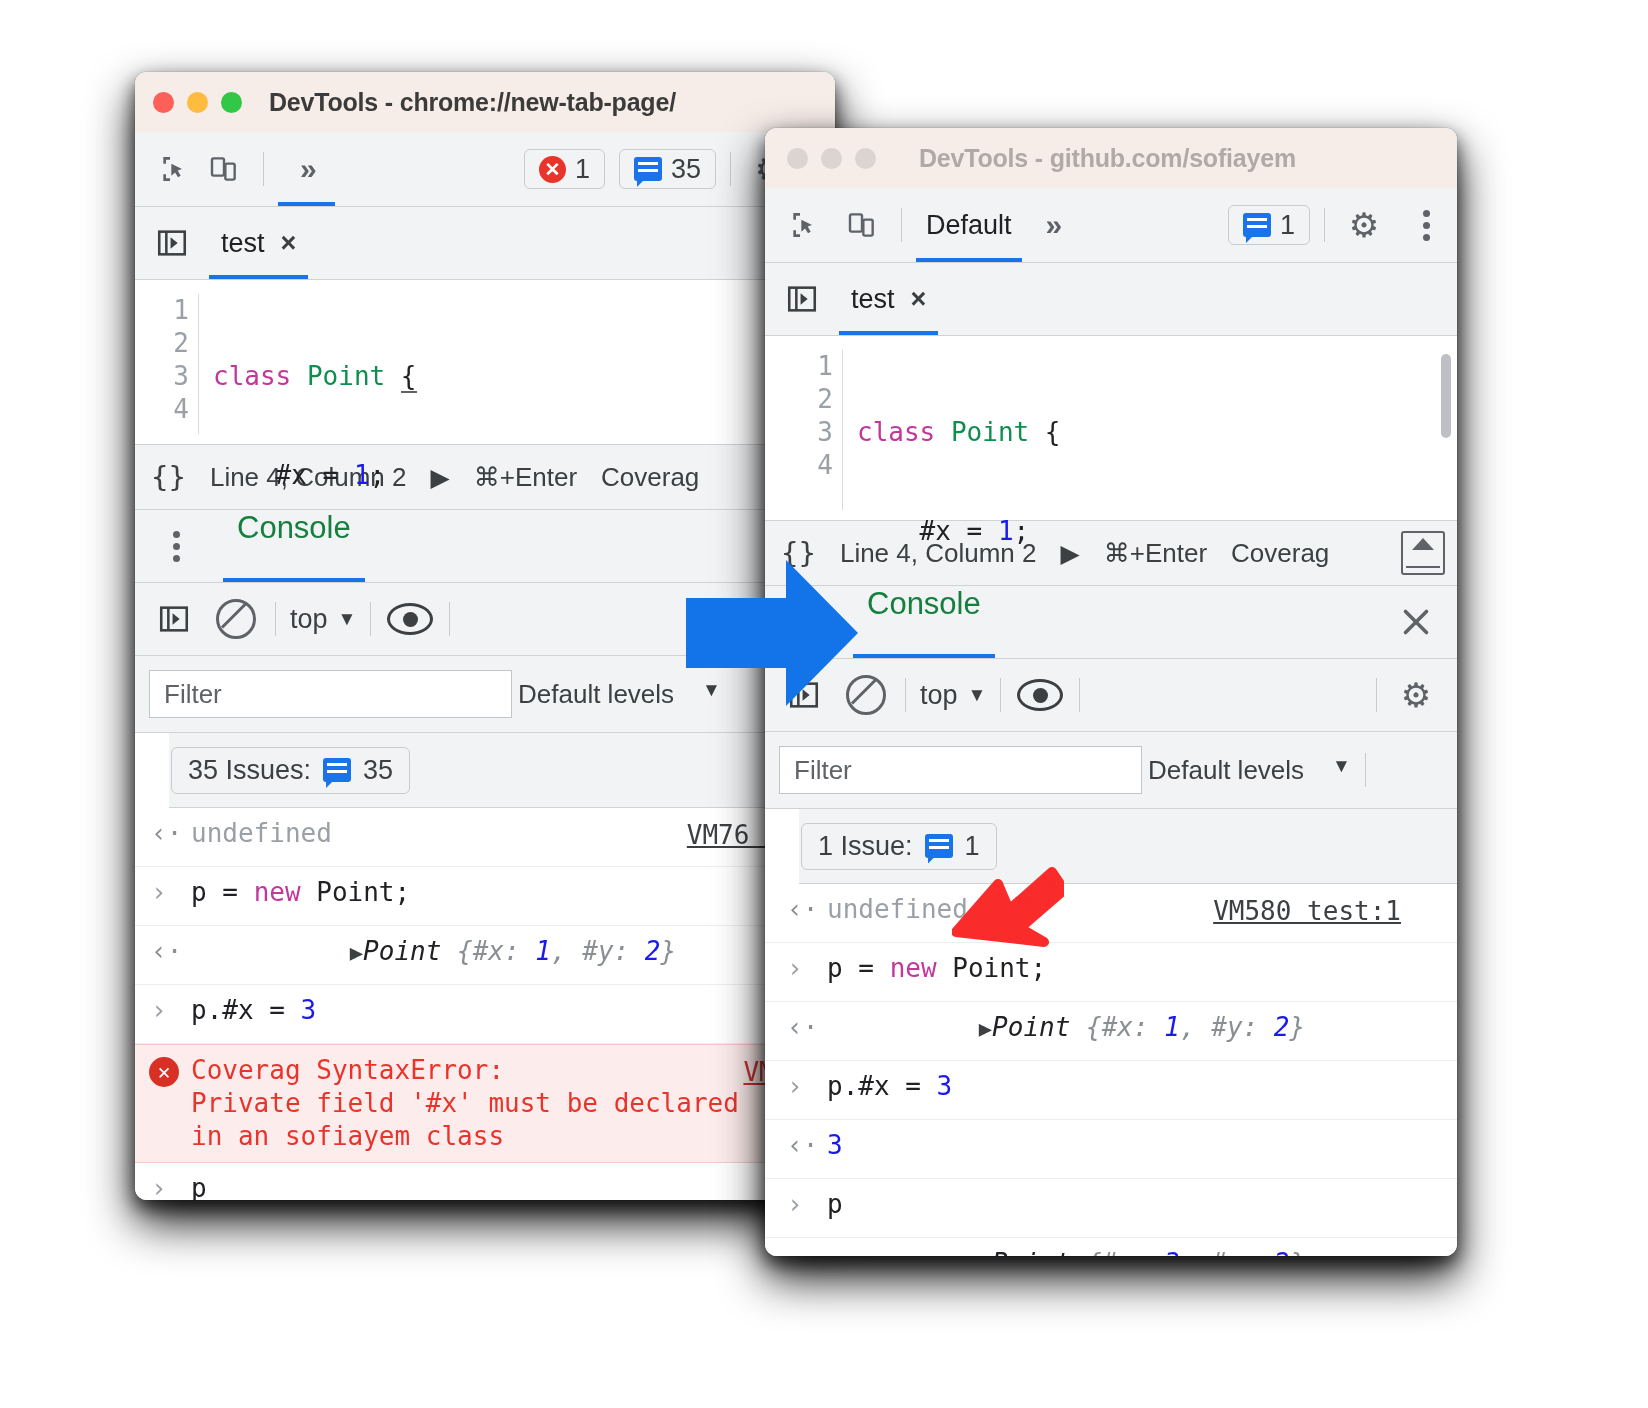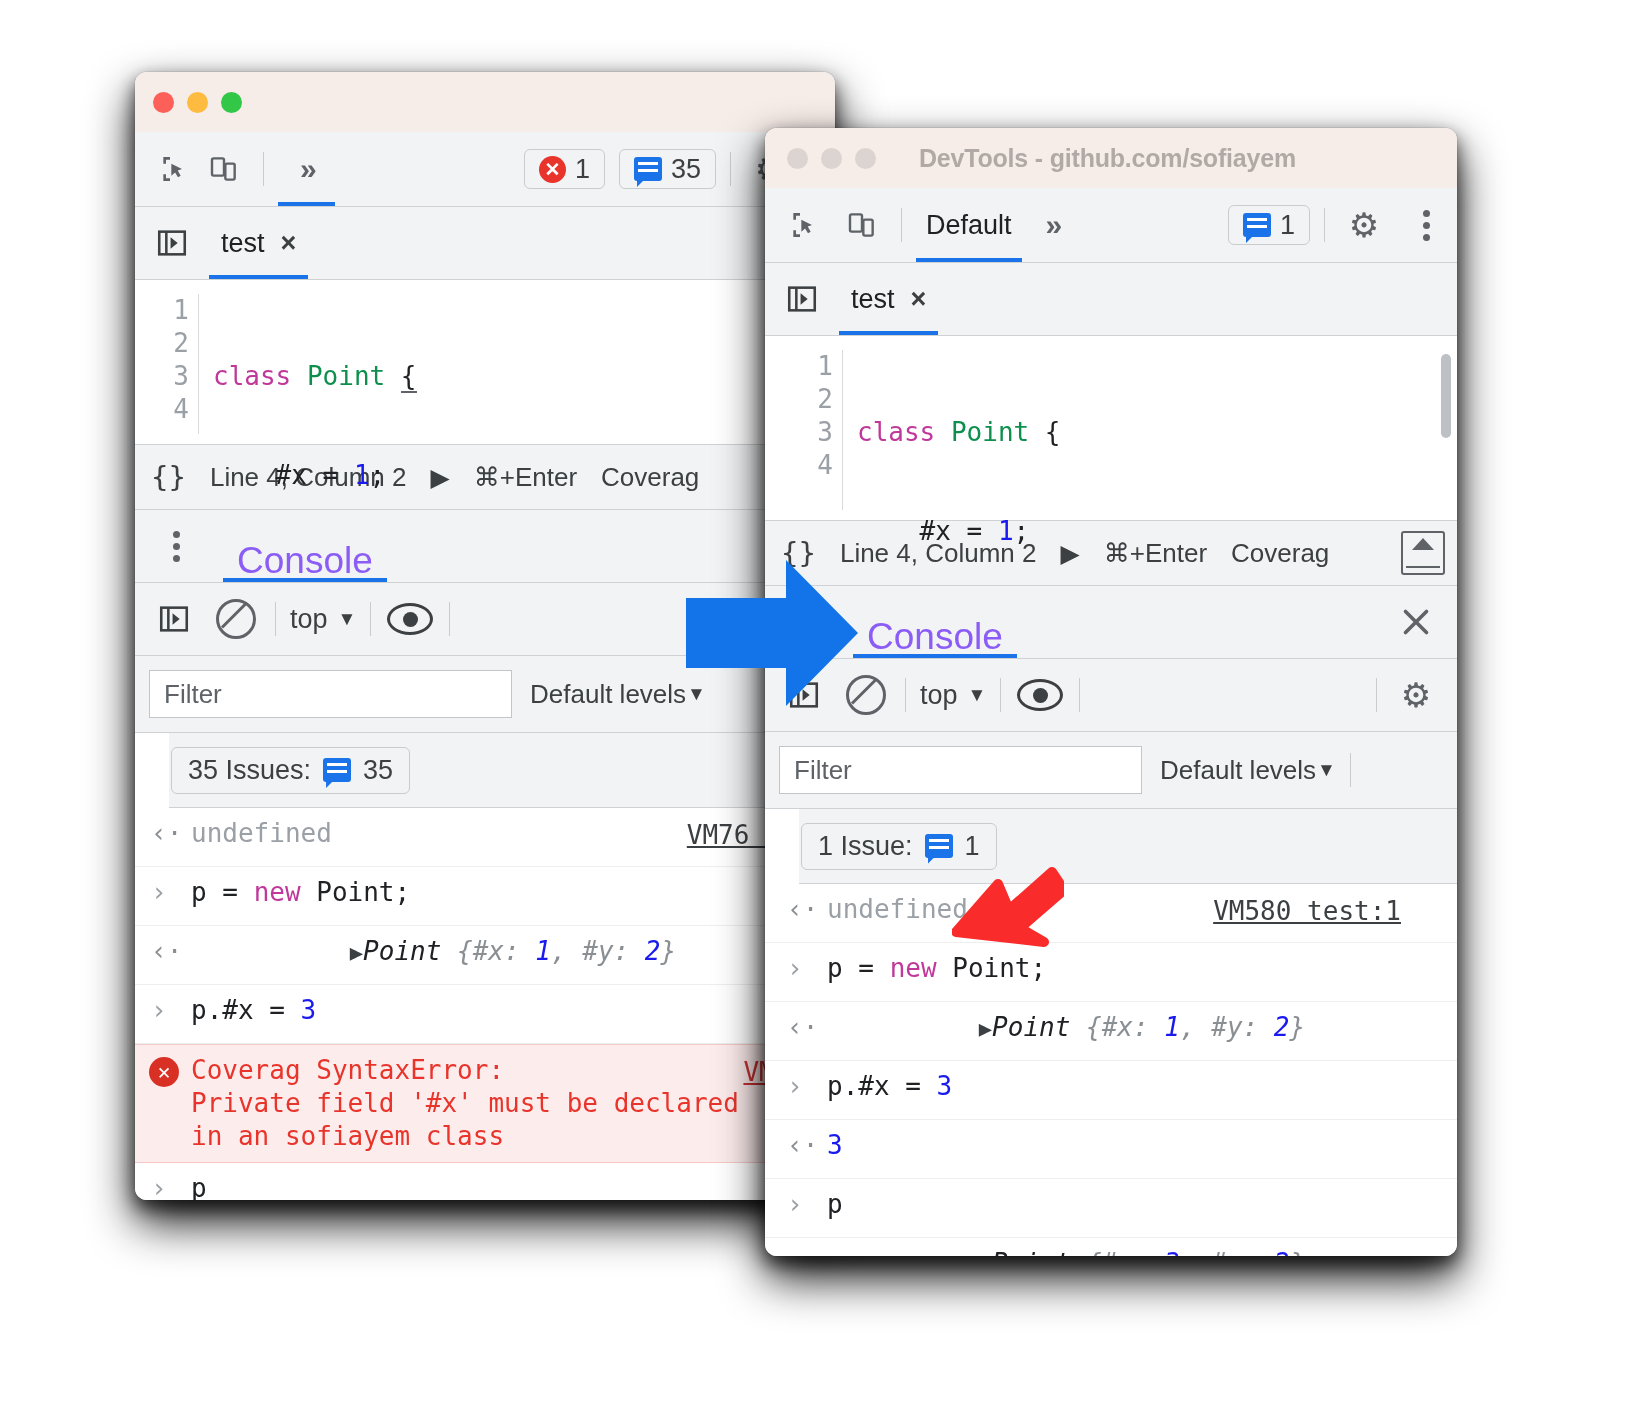--- a/index.html
+++ b/index.html
@@ -144,21 +144,21 @@
     content:"";border-left:11px solid transparent;border-right:11px solid transparent;
     border-bottom:12px solid #5f6368;margin-top:5px;
   }
   .drawerbtn::after{
     content:"";position:absolute;left:3px;right:3px;bottom:5px;height:2px;background:#5f6368;
   }
 
   
   .consoletabrow{height:72px;padding-left:16px;}
   .consoletab{
-    font-size:37px;color:#8b5cf6;height:72px;display:flex;align-items:flex-end;
+    font-size:31px;color:#15803d;height:72px;display:flex;align-items:flex-start;
     padding:0 14px;margin-left:22px;position:relative;
   }
   .consoletab.active::after{content:"";position:absolute;left:0;right:0;bottom:0;height:4px;background:#1a73e8;}
 
   
   .consoletb{height:72px;padding-left:14px;}
   .noentry{
     width:34px;height:34px;border:3px solid #5f6368;border-radius:50%;position:relative;
   }
   .noentry::after{
@@ -173,21 +173,21 @@
   }
   .eye i{width:15px;height:15px;border-radius:50%;background:#3c4043;display:block;}
 
   
   .filterrow{height:76px;padding-left:14px;align-items:center;}
   .filterinput{
     width:363px;height:48px;background:#fff;border:1px solid #c3c6c8;
     display:flex;align-items:center;padding-left:14px;box-sizing:border-box;
     font-size:26px;color:#5f6368;
   }
-  .levels{font-size:26px;color:#3c4043;display:flex;align-items:center;gap:1px;margin-left:18px;}
+  .levels{font-size:26px;color:#3c4043;display:flex;gap:28px;margin-left:6px;}
 
   
   .issuesrow{height:74px;padding-left:2px;align-items:center;margin-left:34px;}
   .issuebtn{
     display:flex;align-items:center;gap:12px;
     border:1px solid #c9ccce;border-radius:6px;padding:7px 16px;
     font-size:27px;color:#3c4043;background:transparent;
   }
 
   
@@ -235,20 +235,21 @@
 <body>
 
 <div class="stage">
 
   <div class="win win-left">
 
     <div class="titlebar">
       <span class="tl red"></span>
       <span class="tl yellow"></span>
       <span class="tl green"></span>
+      <span class="wtitle">DevTools - chrome://new-tab-page/</span>
     </div>
 
     <div class="bar maintb">
       <span class="iconbtn">
         <svg width="32" height="32" viewBox="0 0 24 24">
             <path d="M4 3h5v2H6v3H4V3z" fill="#5f6368"></path>
             <path d="M4 16v5h5v-2H6v-3H4z" fill="#5f6368"></path>
             <path d="M10 8l8 4-3.2 1.2L17 17l-2 1.2-2.2-3.6L10 17V8z" fill="#5f6368"></path>
           </svg>
       </span>

